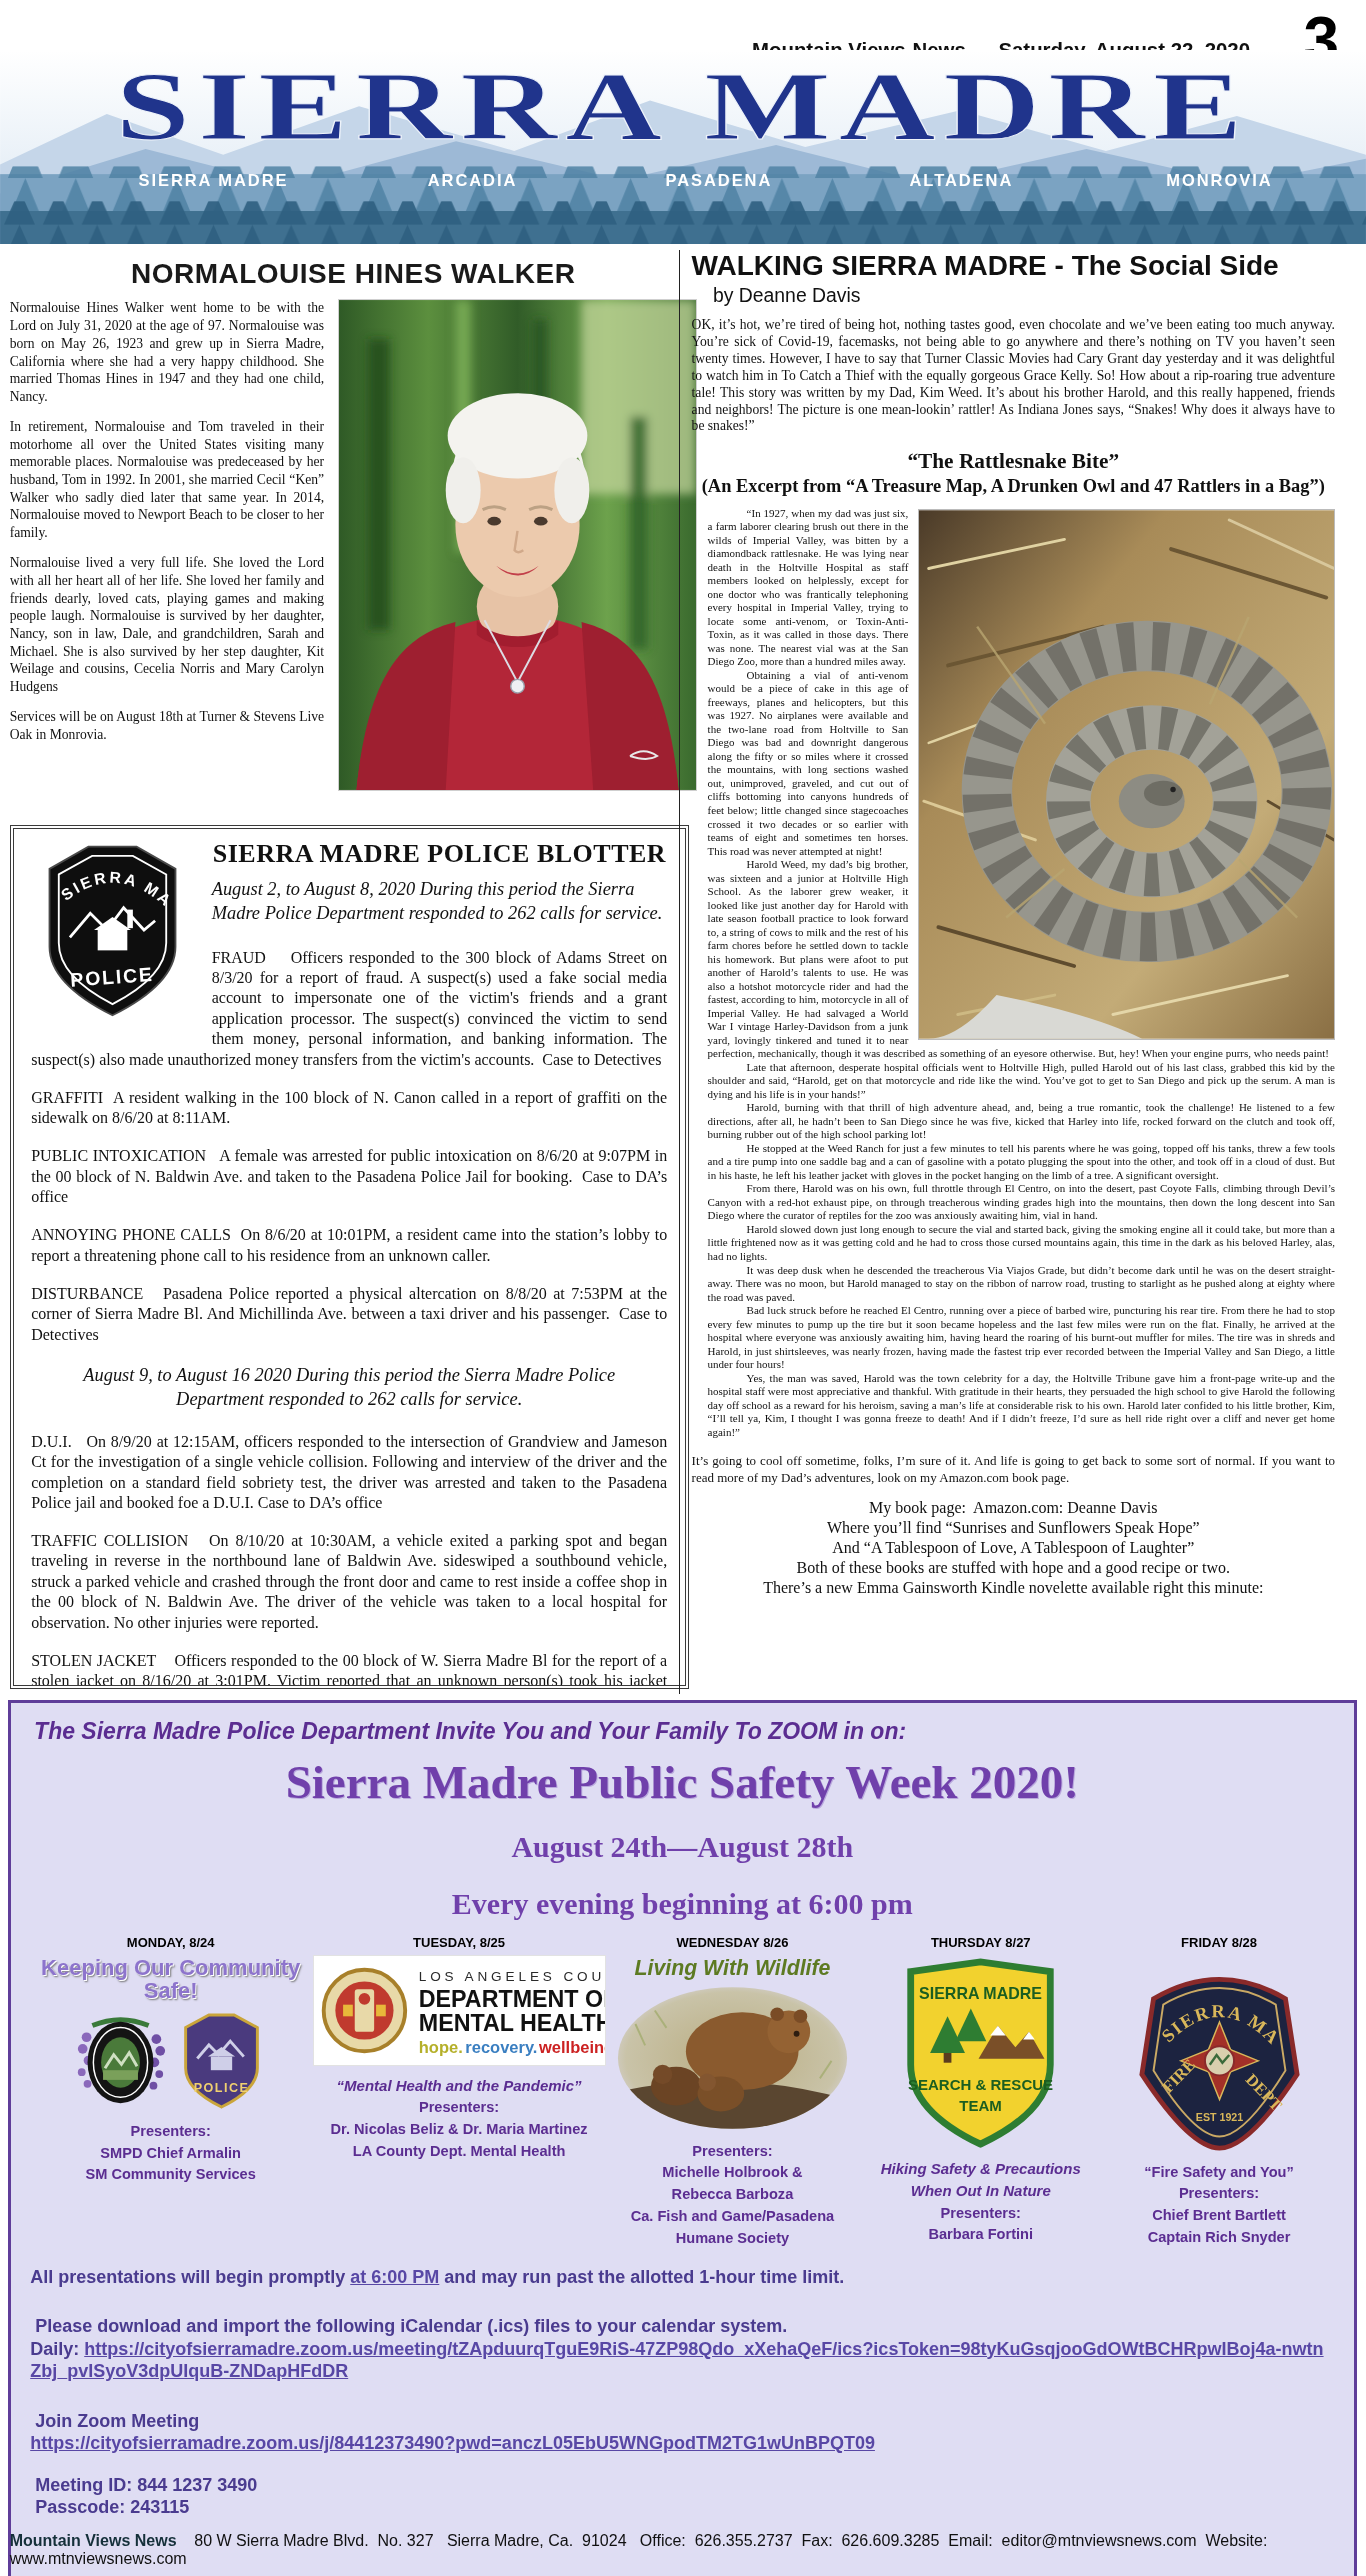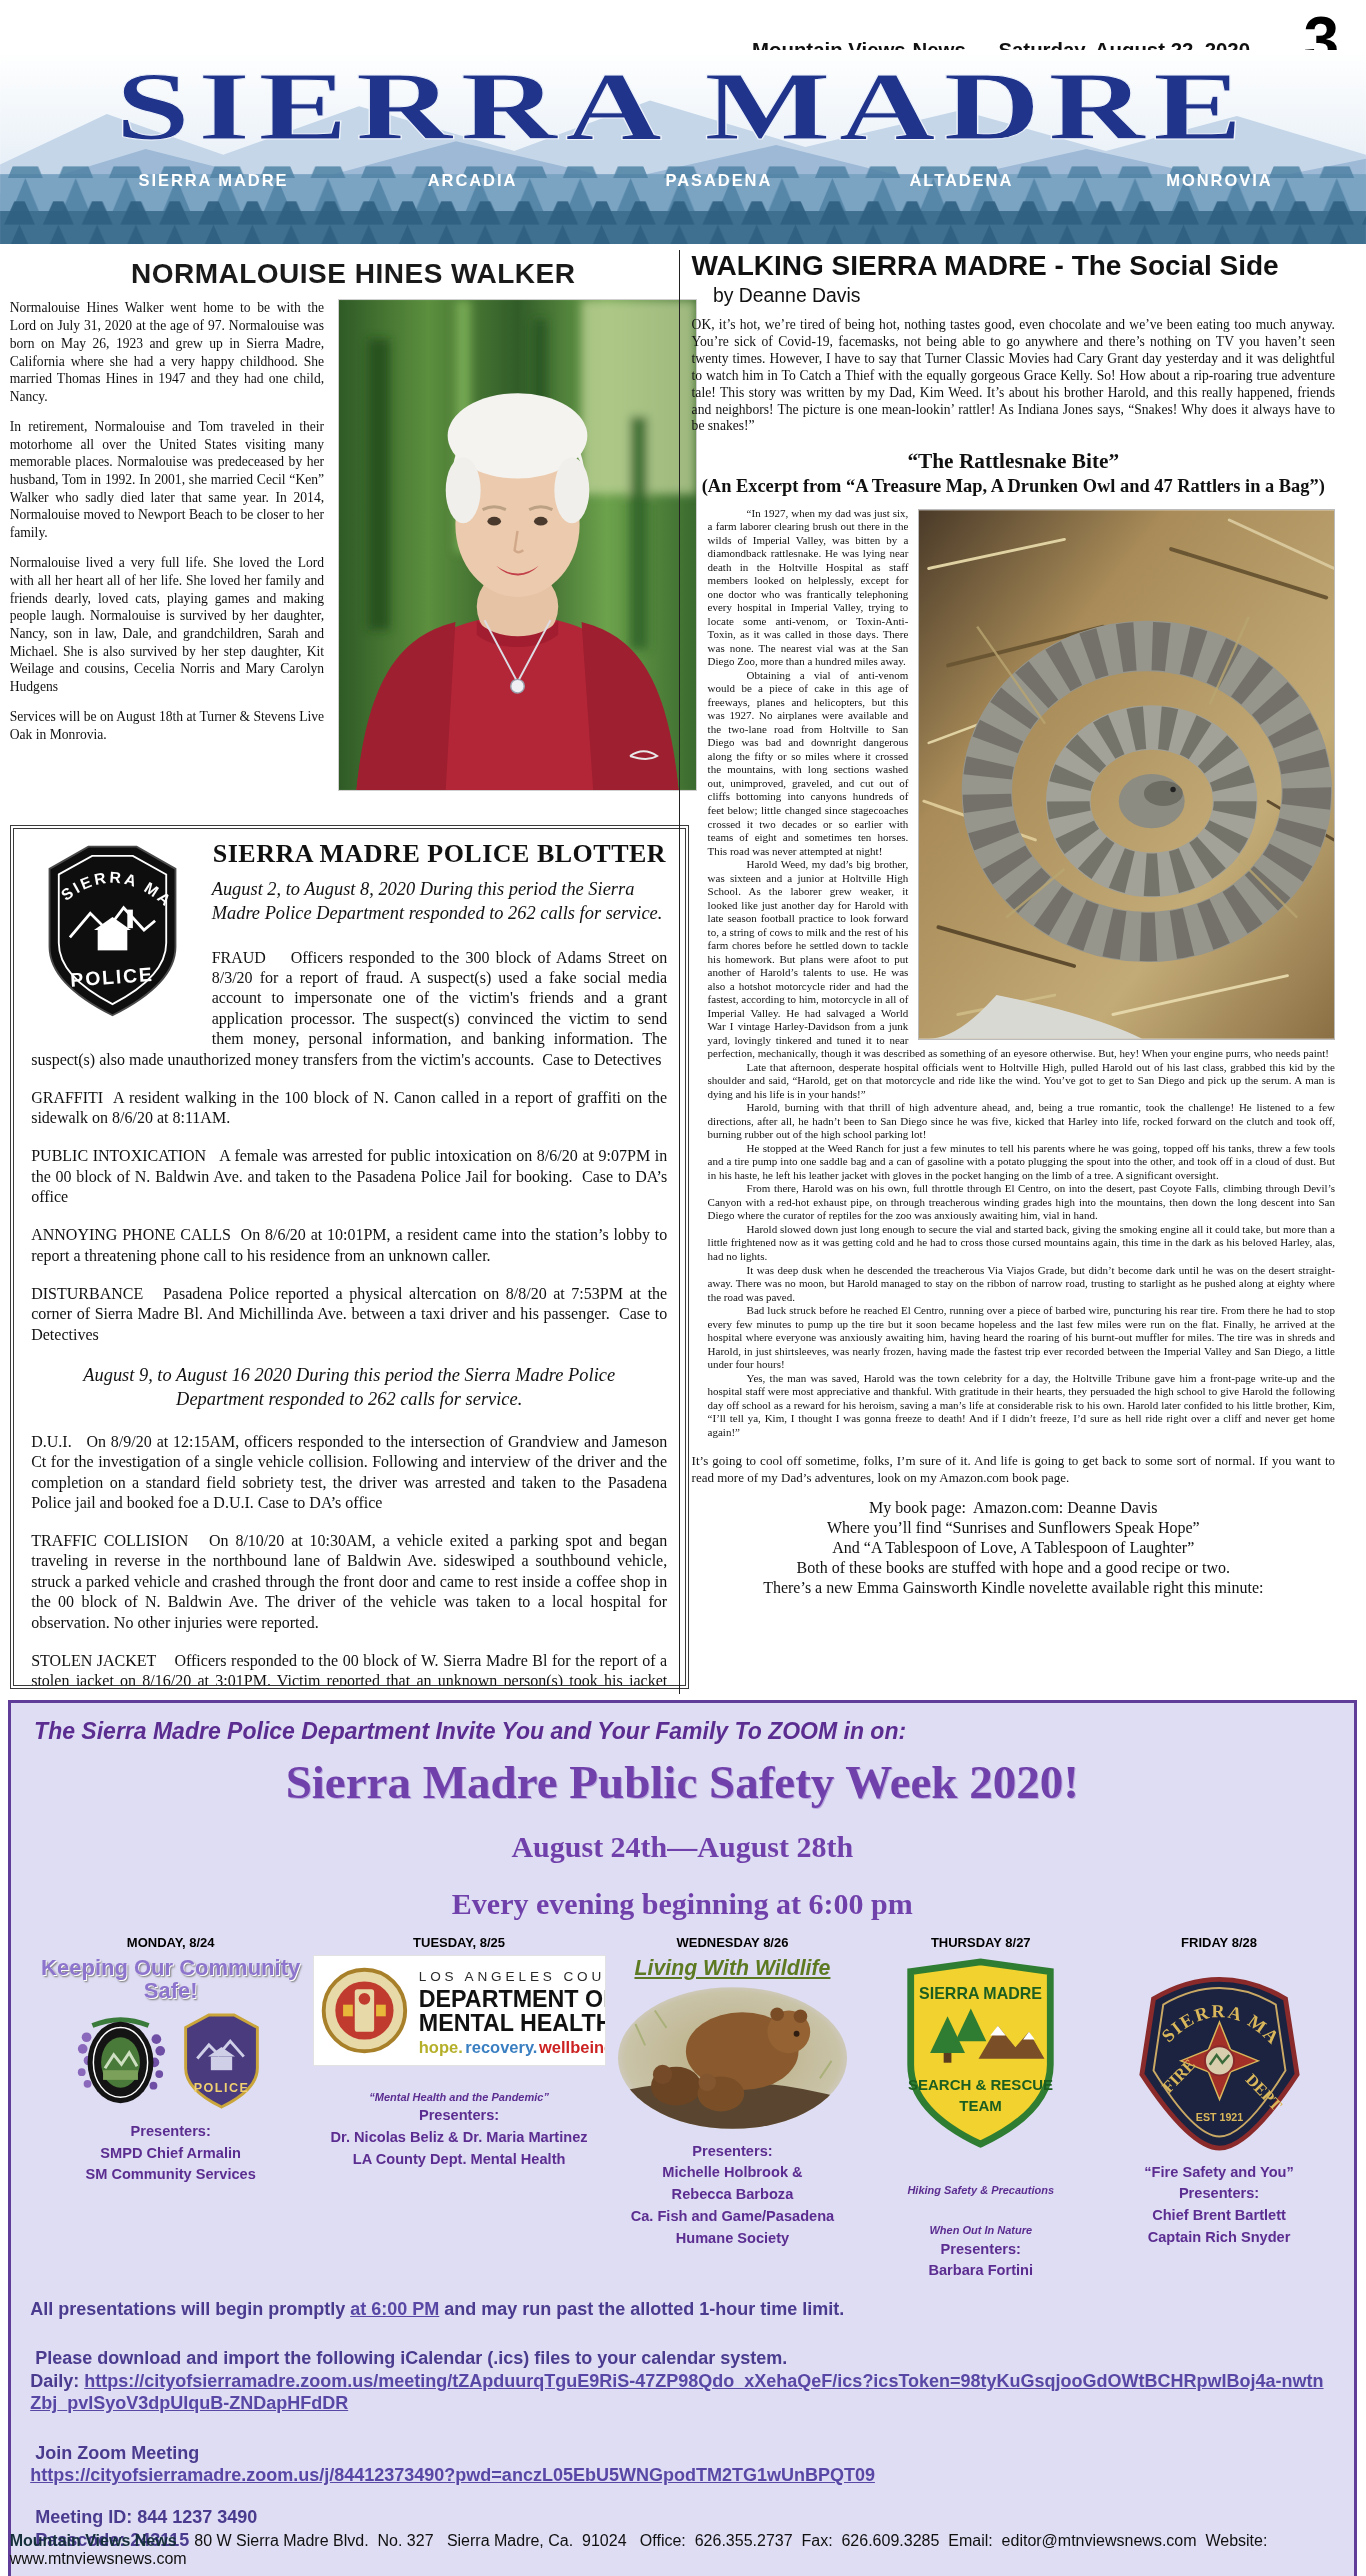--- a/index.html
+++ b/index.html
@@ -60,23 +60,23 @@
   .sw-dates{font-family:"Liberation Serif",serif;font-weight:bold;font-size:30px;color:#7040ab;
             text-align:center;margin:21.3px 0 0 0;}
   .sw-time{font-family:"Liberation Serif",serif;font-weight:bold;font-size:30px;color:#7040ab;
            text-align:center;margin:23px 0 13.6px 0;}
   .days{display:flex;align-items:flex-start;}
   .day{text-align:center;}
   .day-mon{flex:1.12;} .day-tue{flex:1.18;} .day-wed{flex:1.0;} .day-thu{flex:0.98;} .day-fri{flex:0.92;}
   .day-head{font-weight:bold;font-size:13px;color:#000000;margin:0 0 5.8px 0;}
   .keep-safe{font-weight:bold;font-size:22px;color:#8d74cc;text-shadow:1px 1px 0 #ffffff,1.9px 1.9px 1.9px #777;
              margin:1.9px 0 5.8px 0;line-height:1.05;}
-  .living{font-style:italic;font-weight:bold;font-size:21.3px;color:#5d7a22;margin:0 0 3.9px 0;text-decoration:underline;}
+  .living{font-style:italic;font-weight:bold;font-size:21.3px;color:#5d7a22;margin:0 0 3.9px 0;}
   .pline{font-weight:bold;font-size:14.6px;color:#5b2d91;line-height:1.5;}
-  .pline.it{font-style:italic;font-size:11px;margin-top:24px;}
+  .pline.it{font-style:italic;font-size:15px;}
   .seal-row{display:flex;justify-content:center;align-items:center;gap:5.8px;margin:1.9px 0 7.8px 0;}
   .dmh-box{background:#fff;width:291px;height:109px;margin:3.9px auto 9.7px auto;box-shadow:0 0 0 1px #e2e2e2;}
 
   .info{margin-top:15.5px;font-weight:bold;font-size:18px;color:#4a3b8f;line-height:1.25;}
   .info div{white-space:pre-wrap;}
   .ulink{text-decoration:underline;color:#5847a5;word-break:break-all;}
   .m-top28{margin-top:27px;} .m-top20{margin-top:19.4px;}
 
   
   .footer{position:absolute;left:0;bottom:7.8px;width:1366px;text-align:left;padding-left:9.7px;

